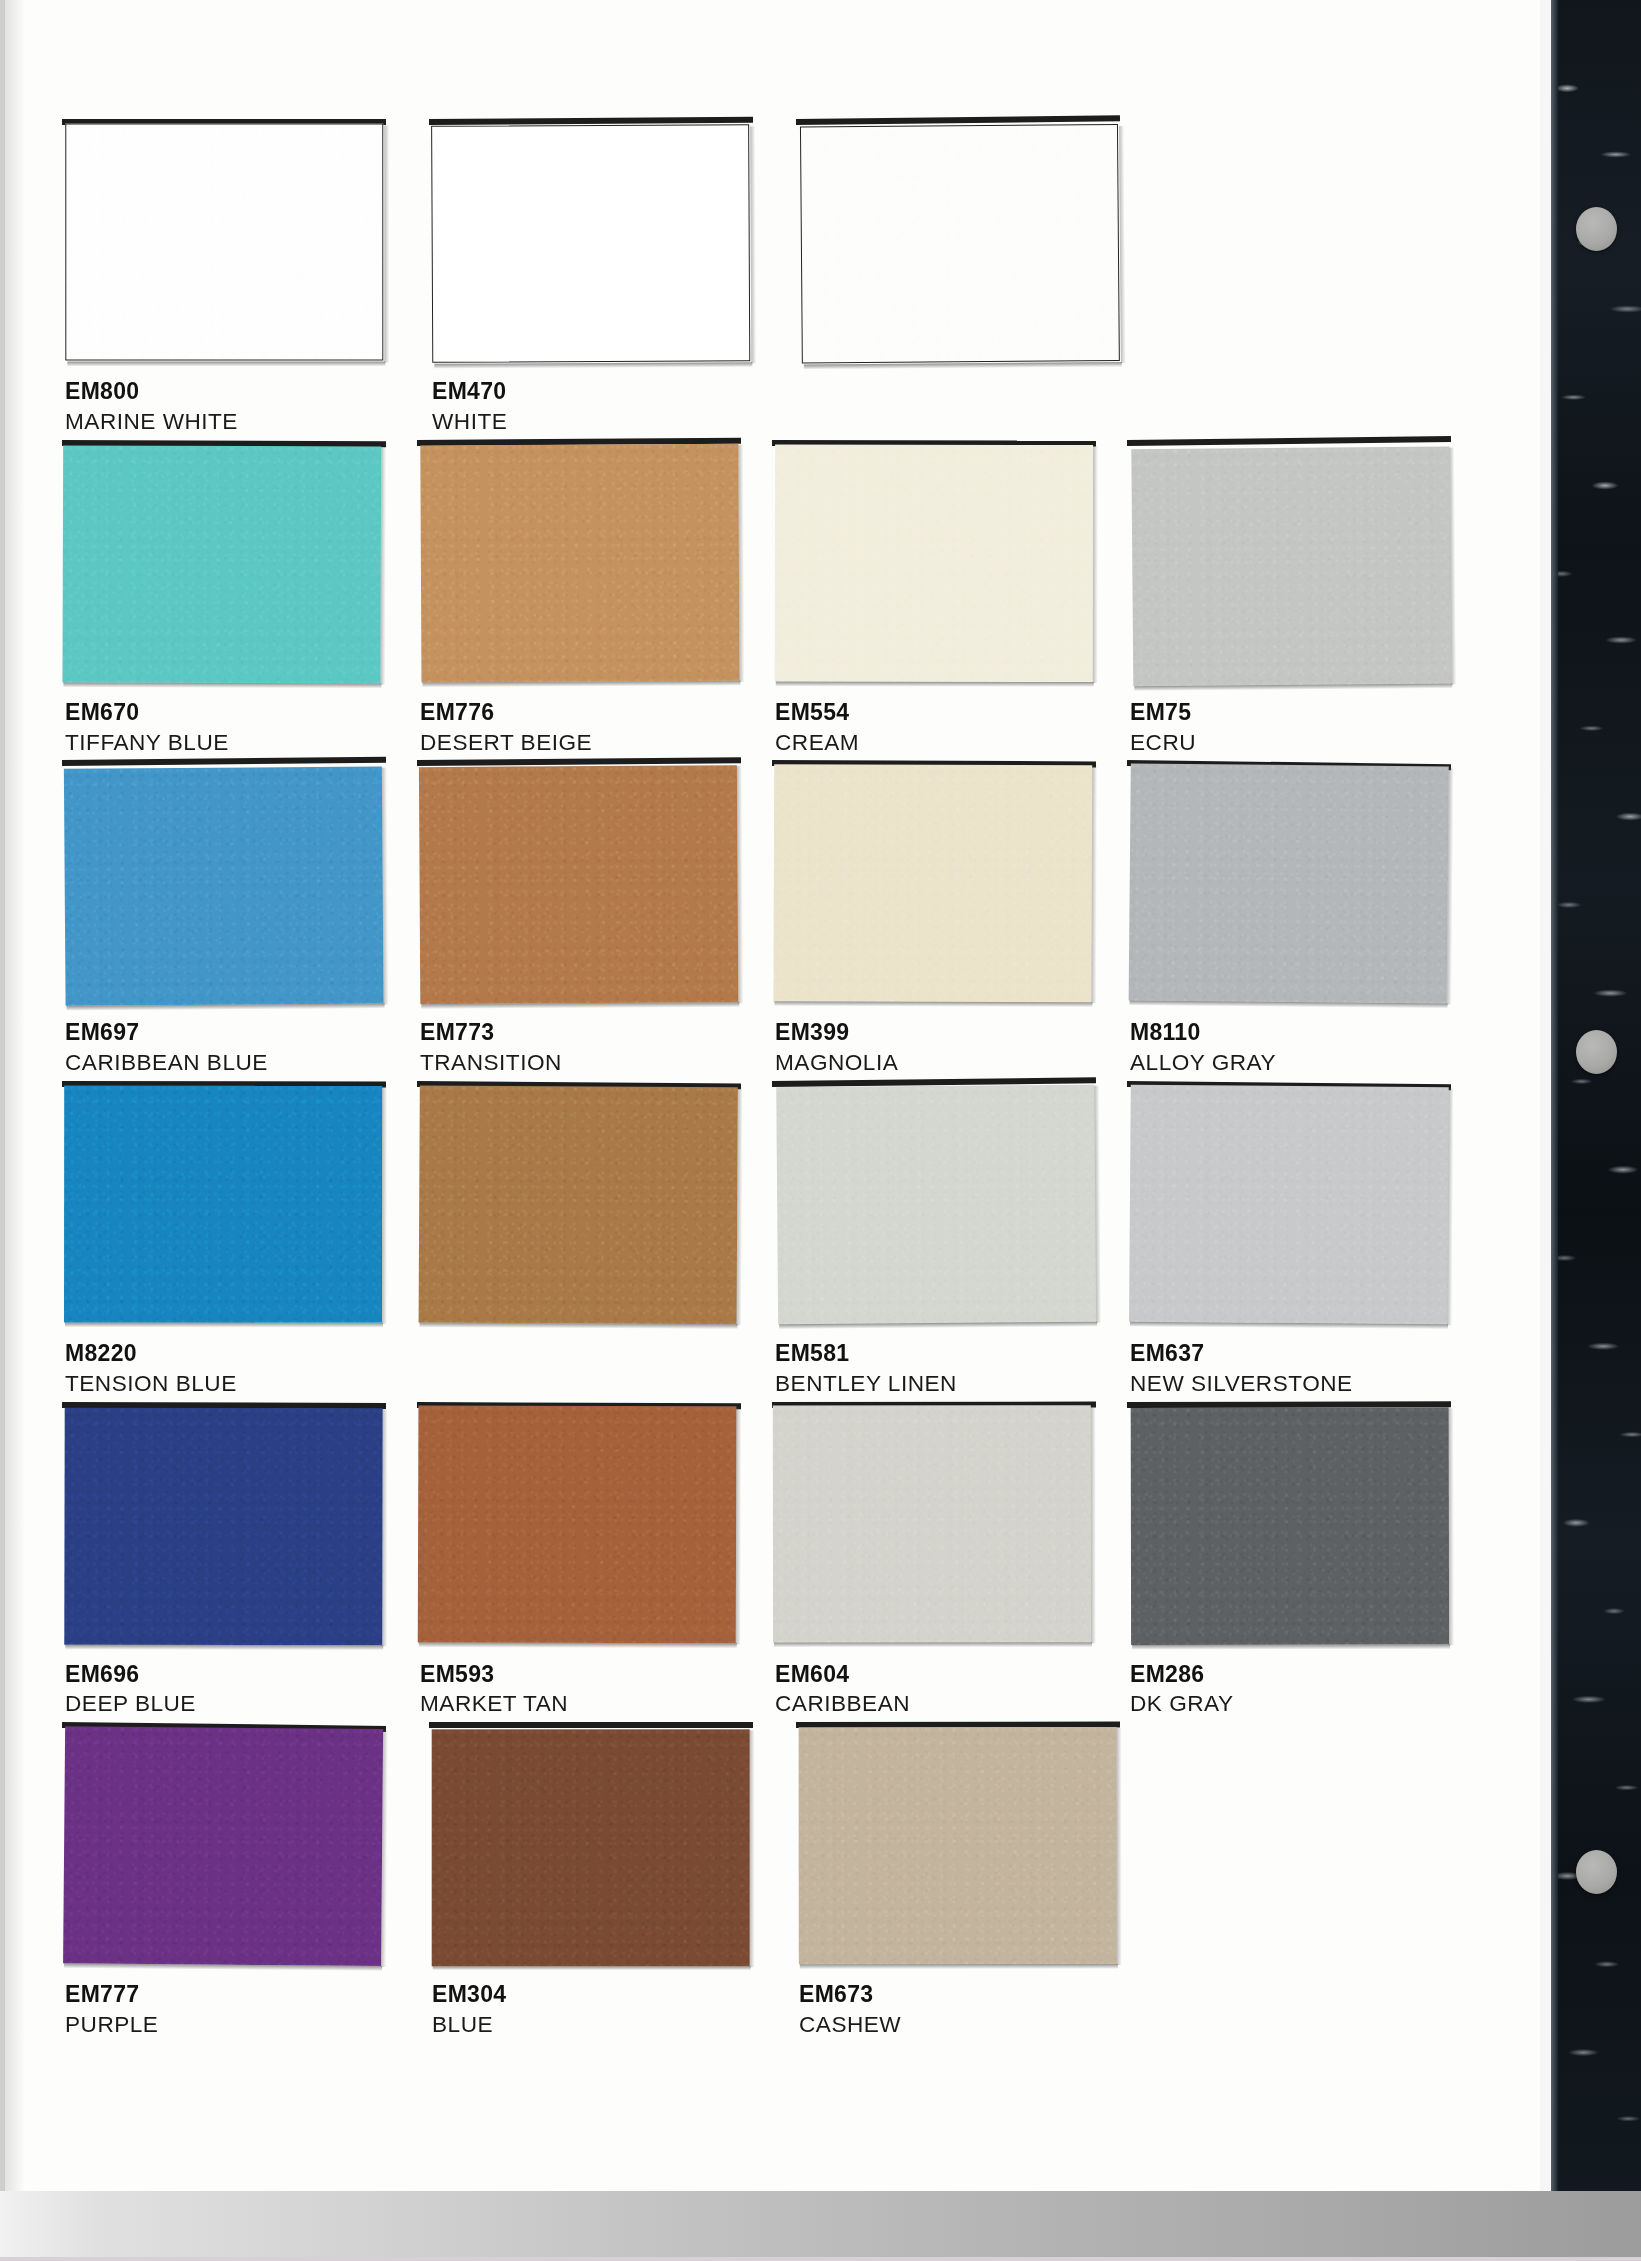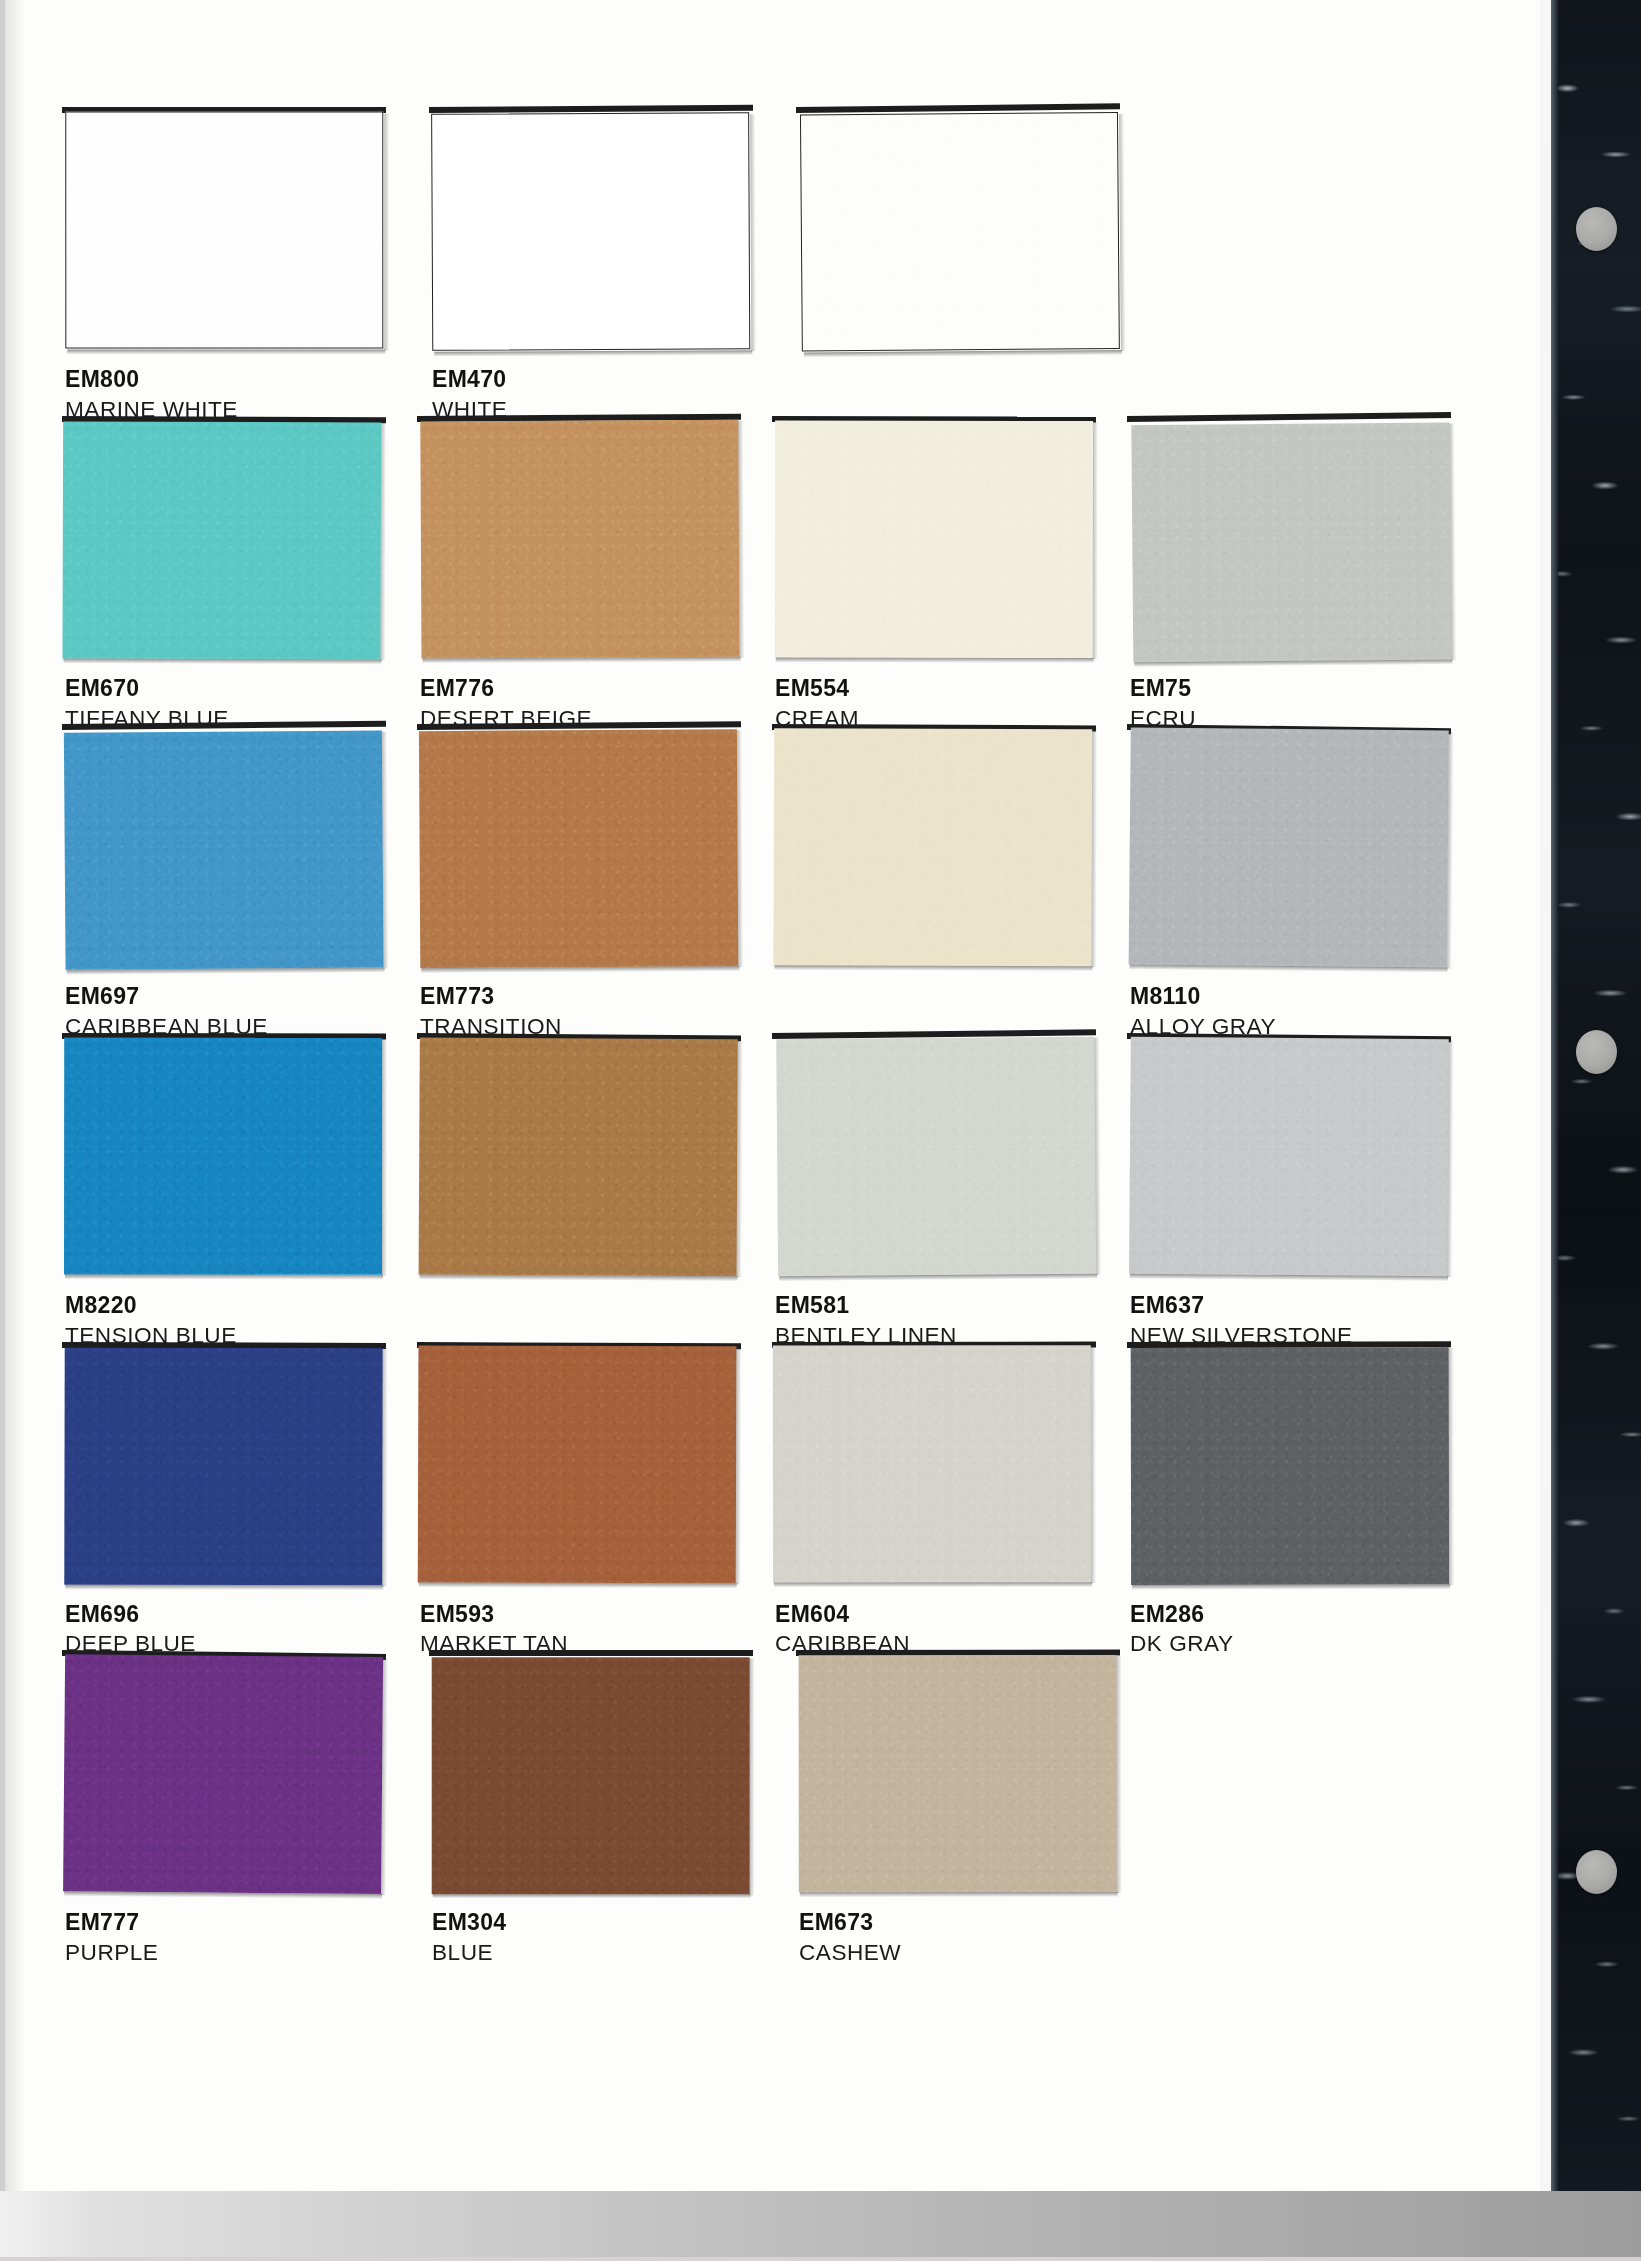--- a/index.html
+++ b/index.html
@@ -114,20 +114,21 @@
     width: 1420px;
   }
   .row {
     display: flex;
     gap: 0px;
     margin-bottom: 0px;
   }
   .cell {
     width: 367px;
     position: relative;
+    margin-top: 12px;
   }
   .swatch-wrap {
     position: relative;
     height: 245px;
     width: 318px;
   }
   .swatch {
     position: absolute;
     left: 0; top: 0;
     width: 318px;
@@ -338,20 +339,24 @@
           </div>
         </div>
         <div class="cell">
           <div class="swatch-wrap">
             <div class="edge-top" style="transform: rotate(0.26deg);"></div>
             <div class="swatch" title="EM399 MAGNOLIA" style="background: rgb(236, 227, 203); transform: rotate(0.19deg) translate(-1.2px, -1.3px);">
               <div class="edge-bottom"></div>
               <div class="edge-right"></div>
             </div>
           </div>
+          <div class="label">
+            <div class="code">EM399</div>
+            <div class="name">MAGNOLIA</div>
+          </div>
         </div>
         <div class="cell">
           <div class="swatch-wrap">
             <div class="edge-top" style="transform: rotate(0.75deg);"></div>
             <div class="swatch" title="M8110 ALLOY GRAY" style="background: rgb(179, 183, 186); transform: rotate(0.53deg) translate(-0.3px, -1px);">
               <div class="edge-bottom"></div>
               <div class="edge-right"></div>
             </div>
           </div>
           <div class="label">

